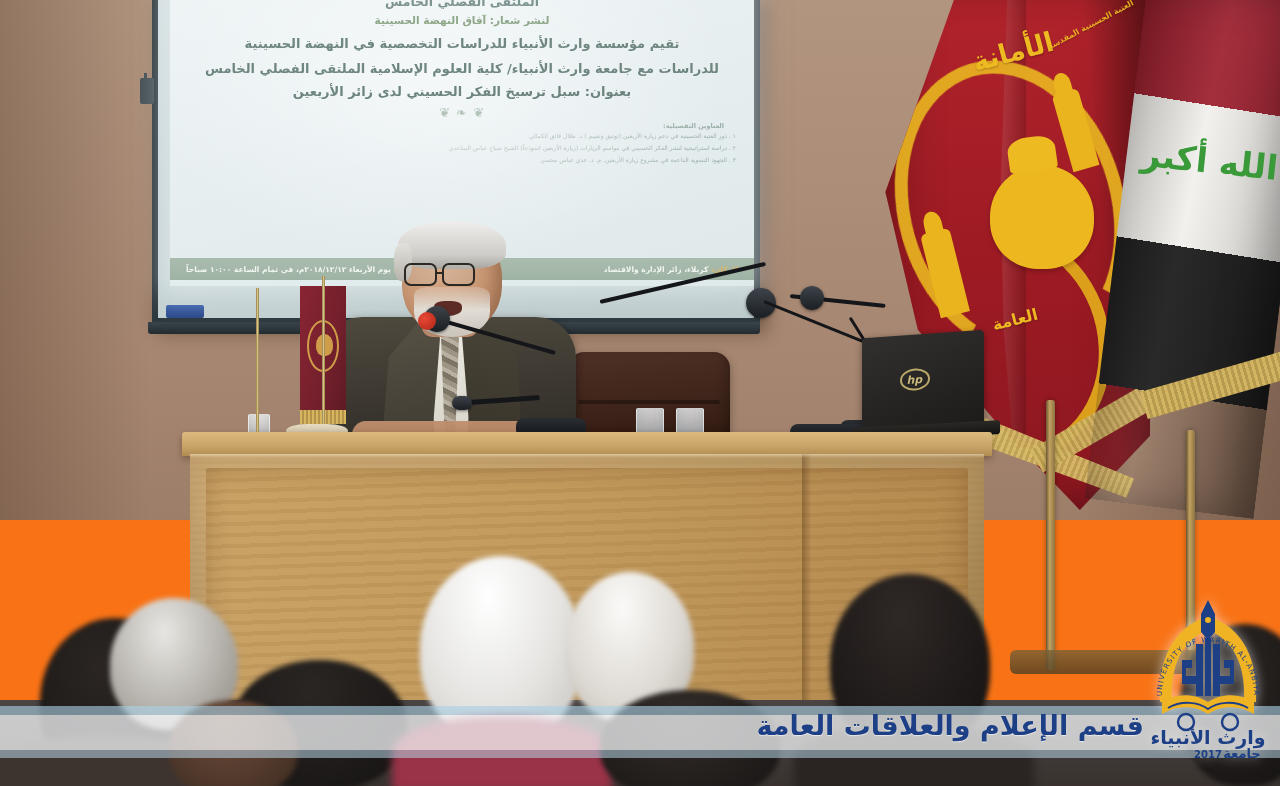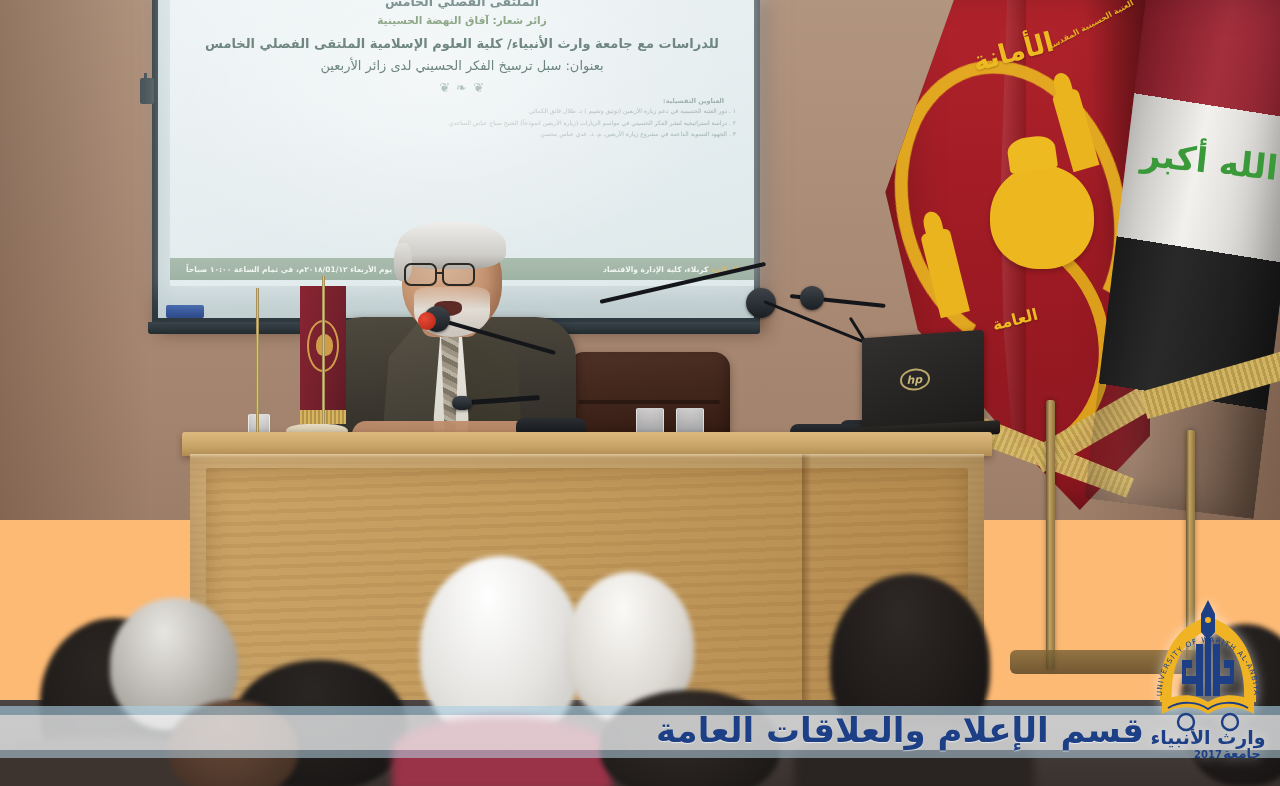--- a/index.html
+++ b/index.html
@@ -2,21 +2,21 @@
 <html lang="ar"><head>
 <meta charset="utf-8">
 <title>Conference Photo</title>
 <style>
   *{margin:0;padding:0;box-sizing:border-box;}
   html,body{background:#111;}
   body{
     font-family:"DejaVu Sans","Liberation Sans",sans-serif;
     width:1280px;height:786px;overflow:hidden;
   }
-  #stage{position:relative;width:1280px;height:786px;overflow:hidden;background:#fdba74;}
+  #stage{position:relative;width:1280px;height:786px;overflow:hidden;background:#f97316;}
 
   
   .wall{
     position:absolute;left:0;top:0;width:1280px;height:520px;
     background:
       linear-gradient(180deg,#b2957f 0%, #ab8d78 38%, #a68670 70%, #9d7e69 100%);
   }
   .wall-shadow-l{
     position:absolute;left:0;top:0;width:150px;height:520px;
     background:linear-gradient(90deg,rgba(70,45,30,.30),rgba(70,45,30,0));
@@ -66,21 +66,21 @@
   }
   .proj-text{
     position:relative;direction:rtl;text-align:center;
     padding:6px 26px 0 26px;
     color:#7d9288;
   }
   .pt-l1{font-size:12.5px;font-weight:bold;color:#7e9490;letter-spacing:.2px;line-height:1.62;}
   .pt-l2{font-size:12px;font-weight:bold;color:#829893;line-height:1.62;}
   .pt-l3{font-size:10.5px;font-weight:bold;color:#8fa889;line-height:1.7;}
   .pt-big{font-size:13px;font-weight:bold;color:#6f8780;line-height:1.72;margin-top:3px;}
-  .pt-title{font-size:13px;font-weight:normal;color:#6d857e;line-height:1.72;}
+  .pt-title{font-size:13px;font-weight:bold;color:#6d857e;line-height:1.72;}
   .orn{
     font-size:13px;color:#9fb3a6;letter-spacing:1px;margin-top:2px;opacity:.75;
   }
   .detail-head{
     direction:rtl;text-align:right;font-size:6.5px;color:#9aaea7;
     padding:2px 30px 0 30px;font-weight:bold;
   }
   .detail-list{
     direction:rtl;text-align:right;font-size:6px;color:#9fb2ac;
     padding:0 18px 0 18px;line-height:1.95;
@@ -428,21 +428,21 @@
       rgba(170,208,228,.62) 0%,
       rgba(170,208,228,.62) 9px,
       rgba(248,250,252,.74) 9px,
       rgba(248,250,252,.74) 44px,
       rgba(186,214,231,.55) 44px,
       rgba(186,214,231,.55) 52px);
     backdrop-filter:blur(1px);
   }
   .footer-text{
     position:absolute;right:136px;top:4px;
-    direction:rtl;color:#1d3f86;font-weight:bold;font-size:34px;
+    direction:rtl;color:#1d3f86;font-weight:bold;font-size:27px;
     letter-spacing:.5px;text-shadow:0 1px 1px rgba(255,255,255,.6);
     font-family:"DejaVu Sans",sans-serif;
   }
 
   
   .logo{
     position:absolute;right:10px;bottom:22px;width:124px;height:166px;
     filter:drop-shadow(0 0 6px rgba(255,255,255,.55));
   }
 
@@ -465,39 +465,40 @@
     <div class="board-inner"></div>
     <div class="board-tray"></div>
     <div class="eraser"></div>
     <div class="board-hook"></div>
   </div>
 
   <div class="proj">
     <div class="proj-glow"></div>
     <div class="proj-text">
       <div class="pt-l1">الملتقى الفصلي الخامس</div>
-      <div class="pt-l3">زائر شعار: آفاق النهضة الحسينية</div>
+      <div class="pt-l3">لنشر شعار: آفاق النهضة الحسينية</div>
+      <div class="pt-big">تقيم مؤسسة وارث الأنبياء للدراسات التخصصية في النهضة الحسينية</div>
       <div class="pt-big">للدراسات مع جامعة وارث الأنبياء/ كلية العلوم الإسلامية الملتقى الفصلي الخامس</div>
       <div class="pt-title">بعنوان: سبل ترسيخ الفكر الحسيني لدى زائر الأربعين</div>
       <div class="orn">❦ ❧ ❦</div>
     </div>
     <div class="detail-head">العناوين التفصيلية:</div>
     <div class="detail-list">
       <div>١ . دور العتبة الحسينية في دعم زيارة الأربعين (توثيق وتقييم ) د. طلال فائق الكمالي</div>
       <div>٢ . دراسة استراتيجية لنشر الفكر الحسيني في مواسم الزيارات (زيارة الأربعين انموذجاً) الشيخ صباح عباس الساعدي</div>
       <div>٣ . الجهود التنموية الداعمة في مشروع زيارة الأربعين. م. د. عدي عباس محسن</div>
     </div>
     <div class="green-bar">
       <span class="gb-txt">
         <span class="gb-lbl">المكان:</span>
-        <span>كربلاء، كلية الإدارة والاقتصاد</span>
+        <span>كربلاء، زائر الإدارة والاقتصاد</span>
       </span>
       <span class="gb-txt">
         <span class="gb-lbl">الزمان:</span>
-        <span>يوم الأربعاء ٢٠١٨/01/١٢م، في تمام الساعة ١٠:٠٠ صباحاً</span>
+        <span>يوم الأربعاء ٢٠١٨/١٢/١٢م، في تمام الساعة ١٠:٠٠ صباحاً</span>
       </span>
     </div>
   </div>
 
   <div class="redflag-wrap">
     <div class="redflag">
       <div class="rf-fold" style="left:120px"></div>
       <div class="rf-arc"></div>
       <div class="rf-arc2"></div>
       <div class="rf-dome"></div>

